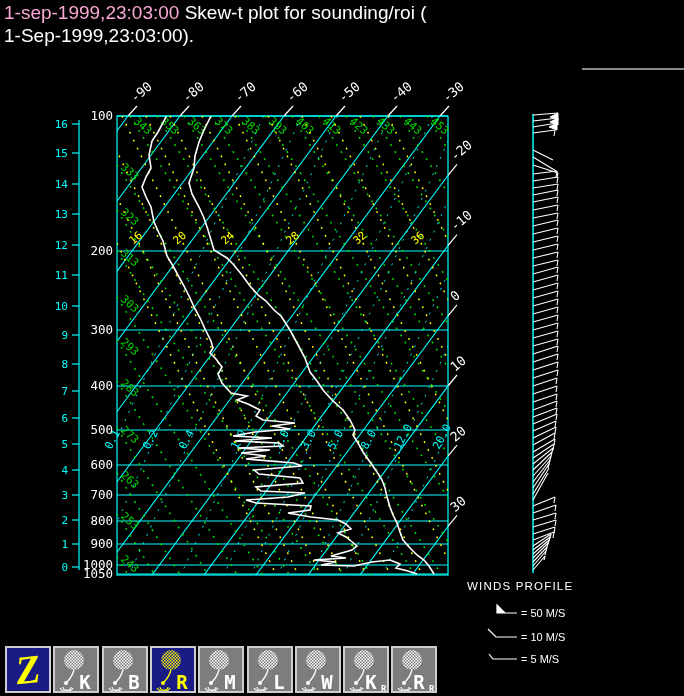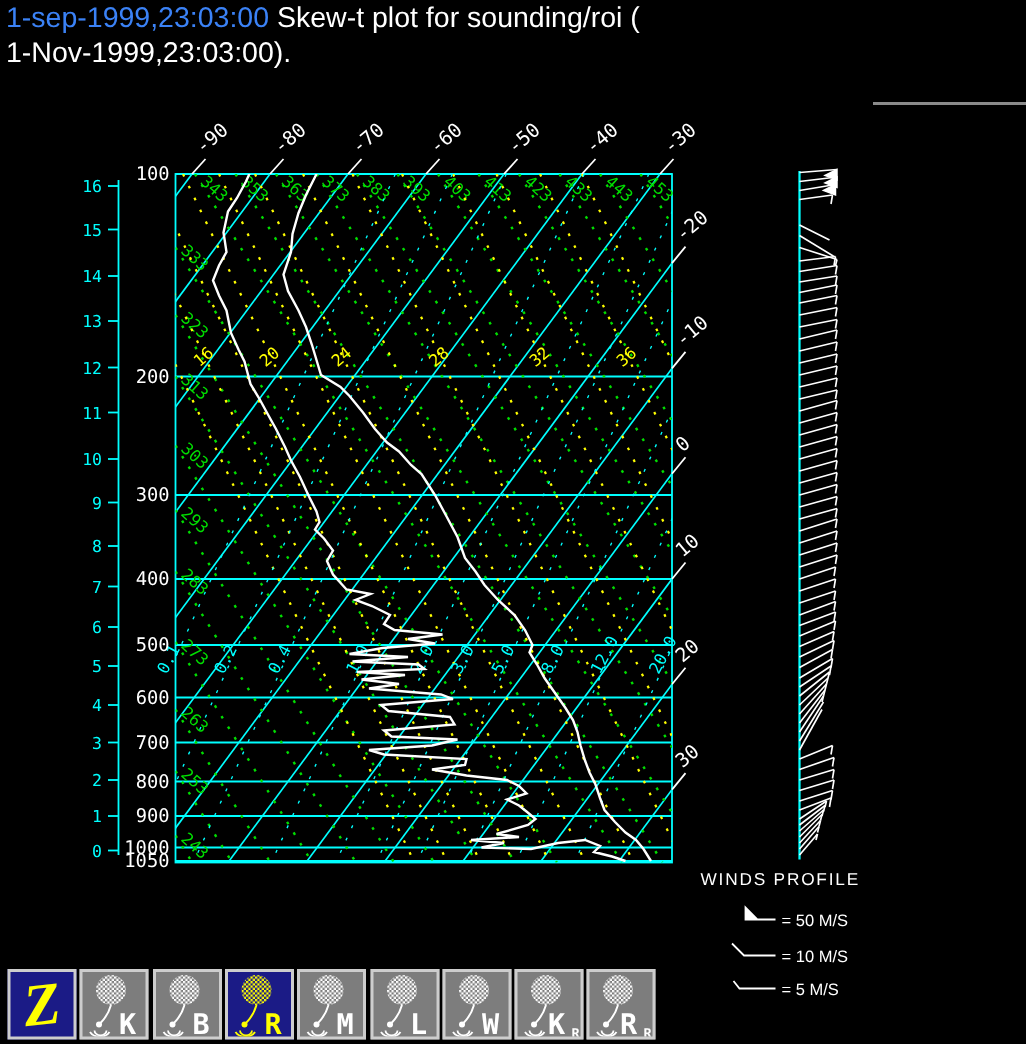--- a/index.html
+++ b/index.html
@@ -1,37 +1,37 @@
 <!DOCTYPE html>
 <html><head>
 <meta charset="utf-8">
 <style>
   html,body{margin:0;padding:0;background:#000;}
   body{width:684px;height:696px;position:relative;overflow:hidden;
        font-family:"Liberation Sans",sans-serif;}
   .title{position:absolute;left:4px;top:1px;font-size:19px;line-height:23px;
          color:#fff;white-space:pre-wrap;}
-  .title .ts{color:#3b82f6;}
+  .title .ts{color:#f9a8d4;}
   .divider{position:absolute;height:2px;background:#8a8a8a;}
   #chart{position:absolute;left:0;top:0;}
   #toolbar{position:absolute;left:0;top:644px;width:684px;height:52px;}
   .tbtn{position:absolute;top:2px;width:46px;height:47px;background:#7d7d7d;
         border:2px solid #cdcdcd;box-sizing:border-box;}
   .tbtn.sel{background:#1b1b86;}
   .zglyph{display:block;font-family:"Liberation Serif",serif;font-style:italic;
           font-weight:bold;font-size:40px;color:#ffff00;text-align:center;
           line-height:44px;transform:rotate(-6deg);}
   text{font-family:"DejaVu Sans Mono",monospace;}
   .sanstext{font-family:"Liberation Sans",sans-serif;}
 </style>
 </head>
 <body>
 
 <div class="title"><span class="ts">1-sep-1999,23:03:00</span><span> Skew-t plot for sounding/roi (</span>
-<span>1-Nov-1999,23:03:00).</span></div>
+<span>1-Sep-1999,23:03:00).</span></div>
 
 <div class="divider" style="left:582px;top:68px;width:102px;"></div>
 
 <svg id="chart" width="684" height="696">
   <defs>
     <clipPath id="plotclip">
         <rect x="117" y="116" width="331" height="459"></rect>
       </clipPath>
     <pattern id="chkW" width="3" height="3" patternUnits="userSpaceOnUse">
       <rect width="1.5" height="1.5" fill="#ffffff"></rect>

